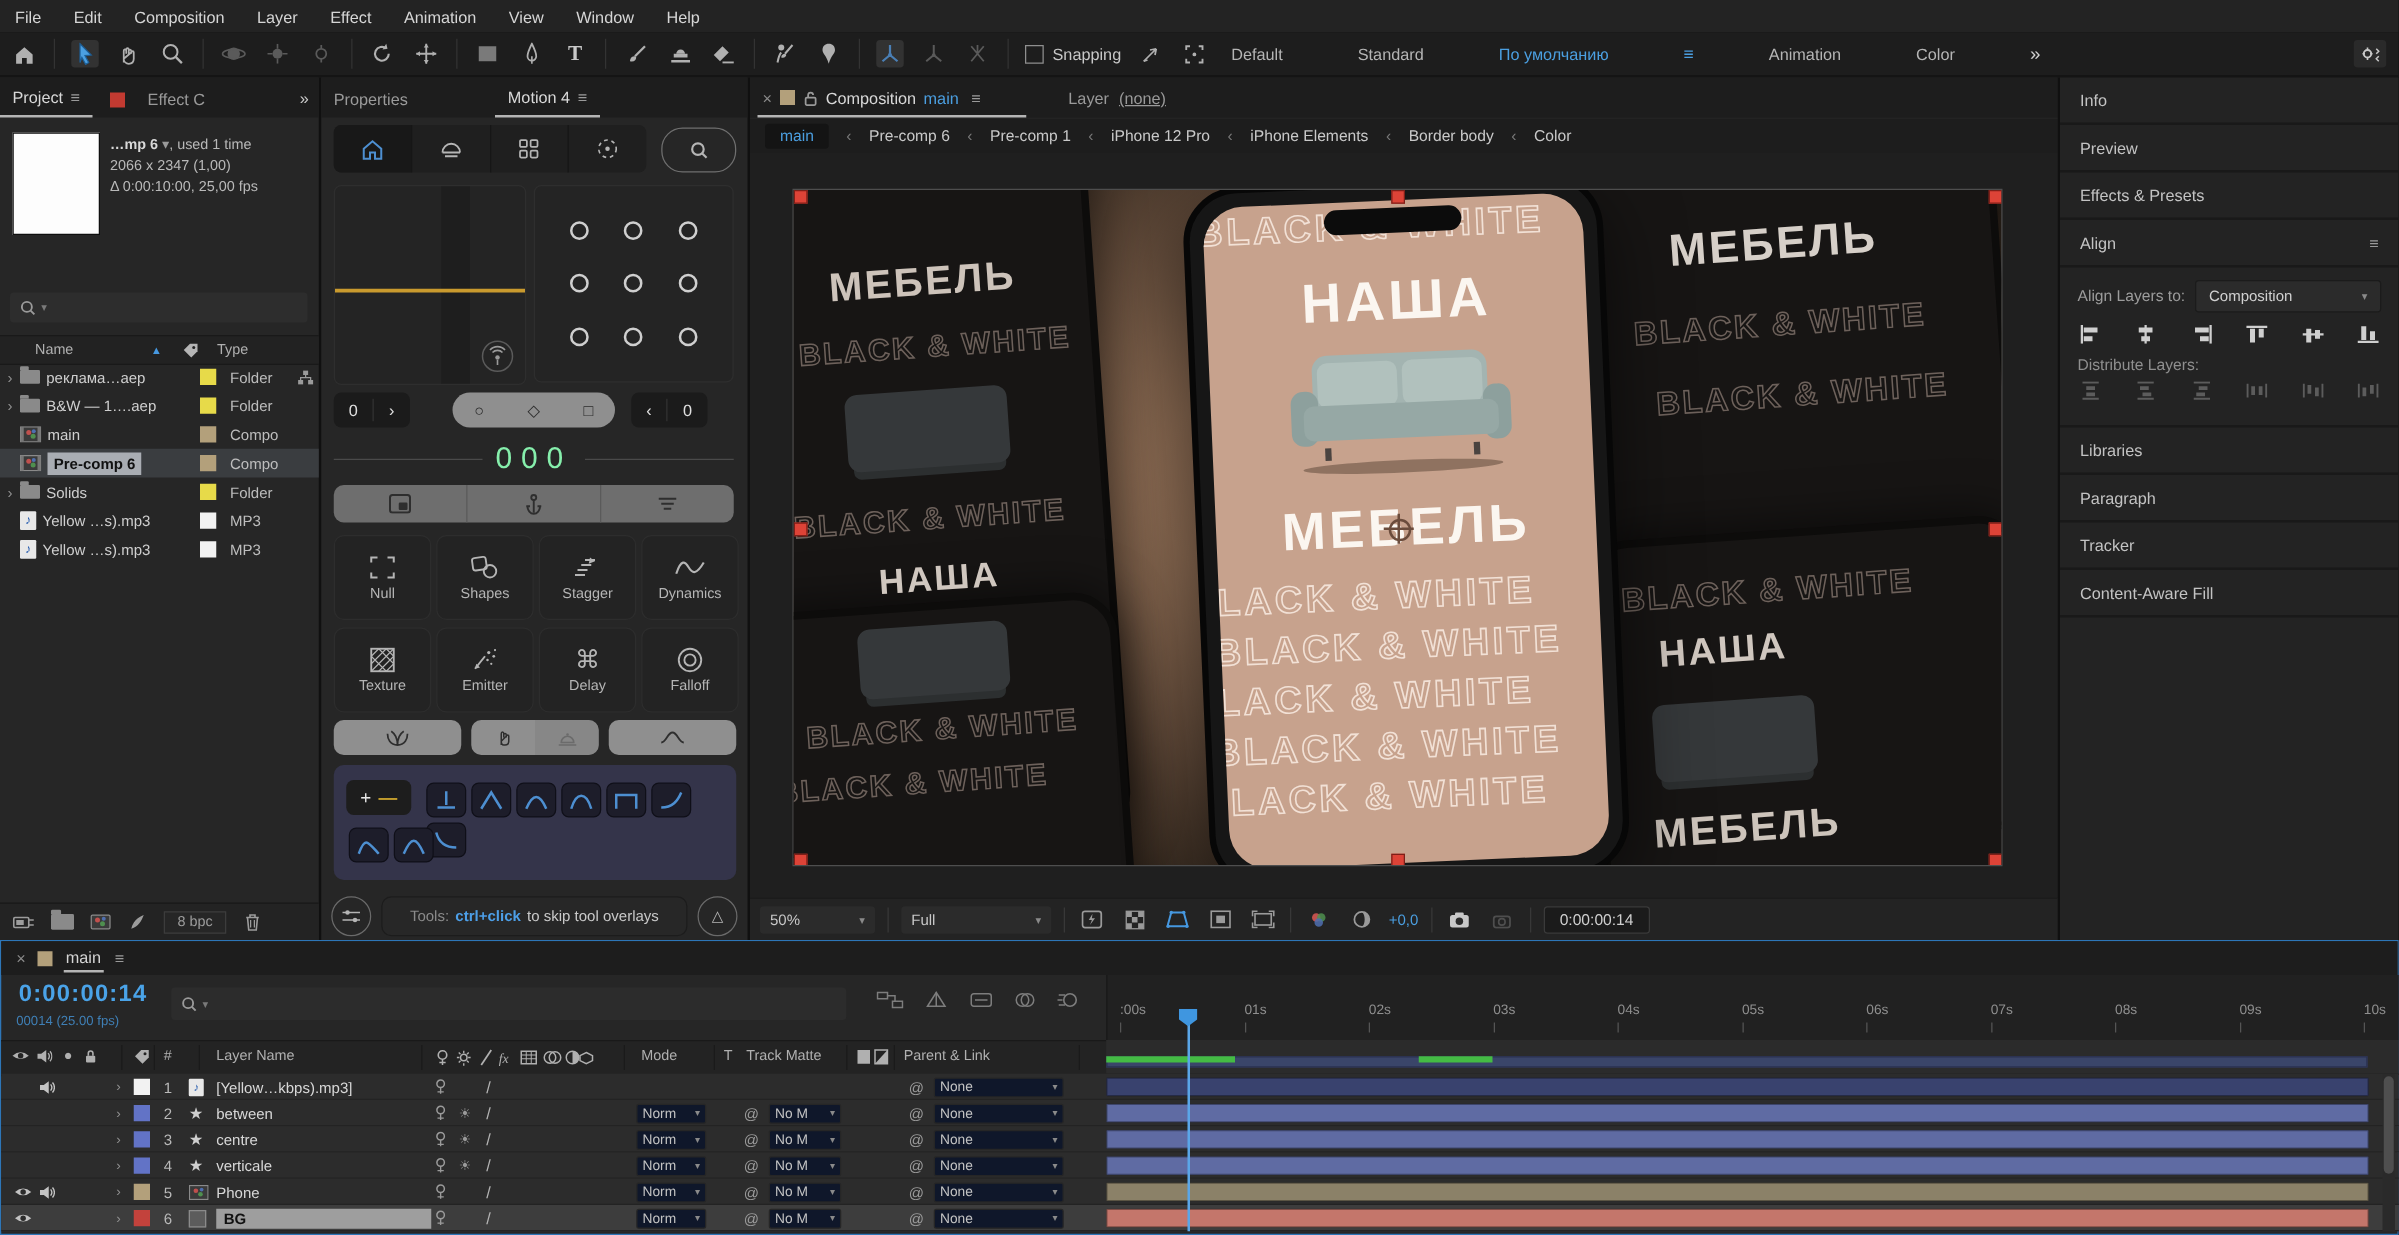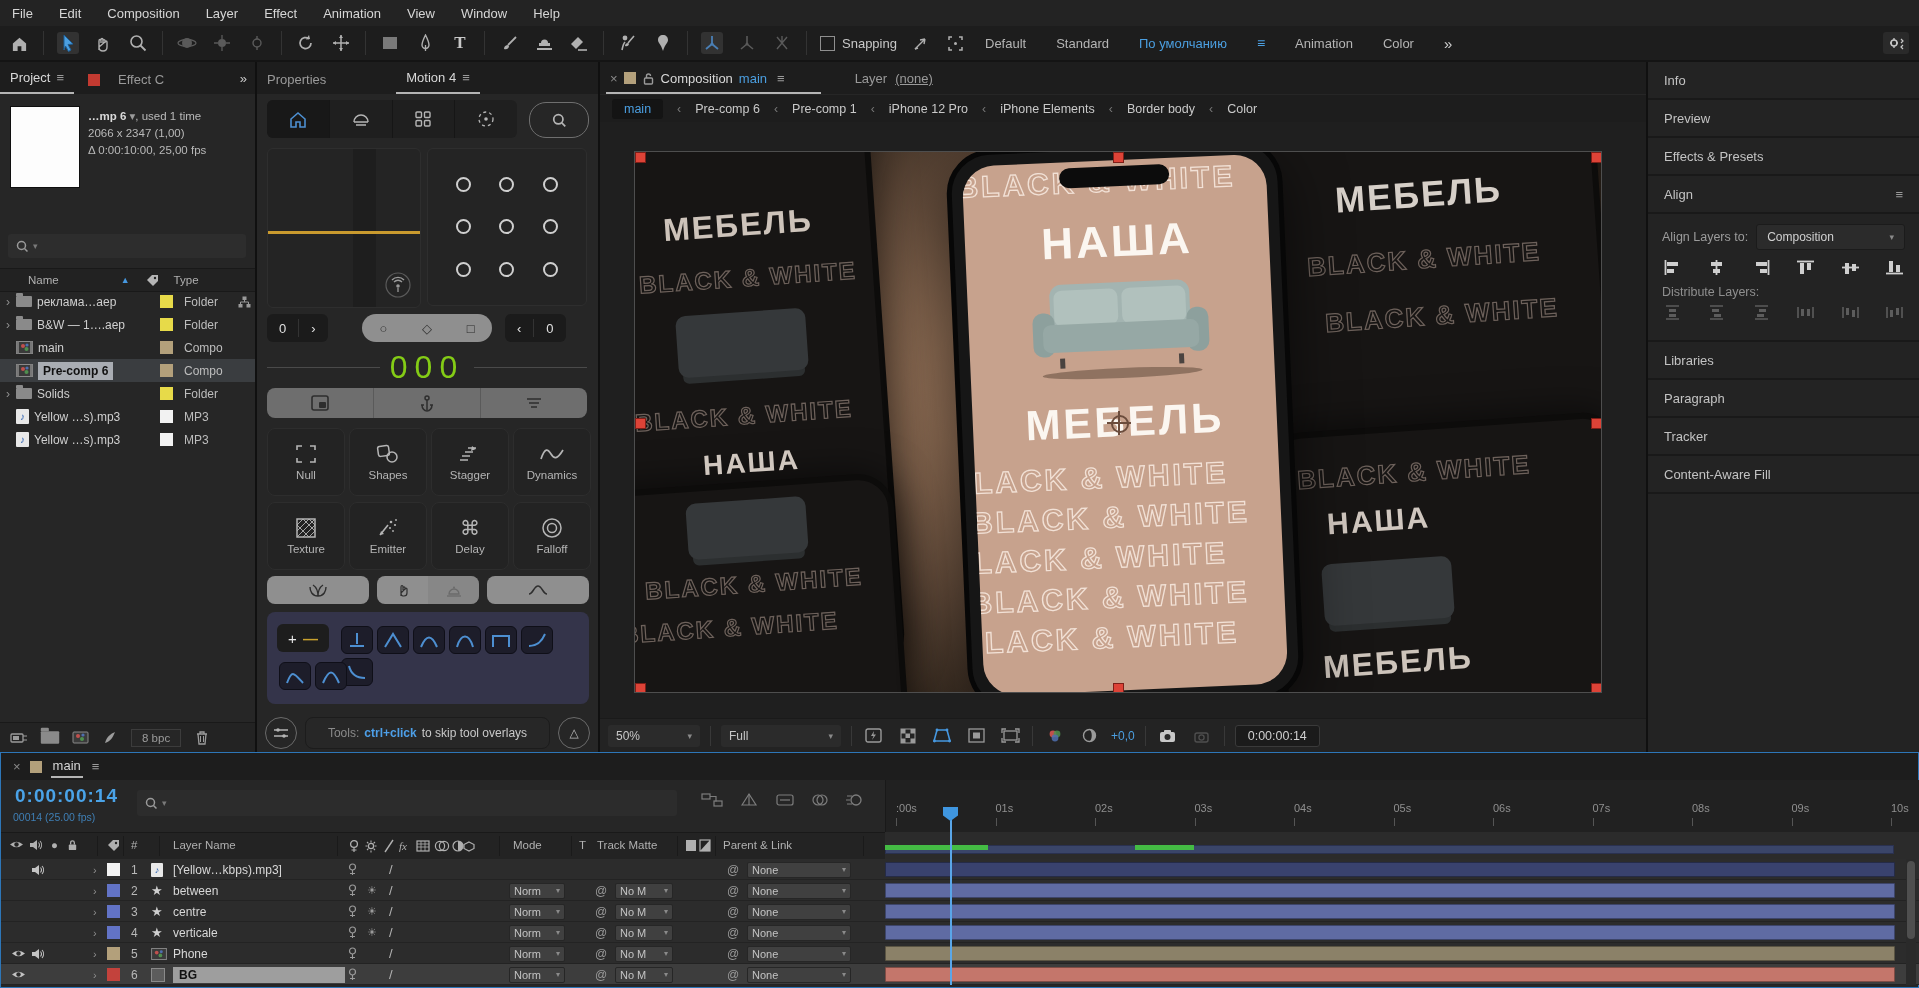--- a/index.html
+++ b/index.html
@@ -9,21 +9,21 @@
   .abs{position:absolute;}
   svg{display:block;}
   
   #menu-bar{left:0;top:0;width:1919px;height:26px;background:#232323;display:flex;align-items:center;gap:26px;padding-left:12px;box-sizing:border-box;font-size:13px;color:#d6d6d6;}
   #menu-bar span{cursor:default;}
   #tool-bar{left:0;top:26px;width:1919px;height:36px;background:#1d1d1d;border-bottom:2px solid #141414;box-sizing:border-box;}
   #tools-left{position:absolute;left:8px;top:0;height:34px;display:flex;align-items:center;gap:13px;}
   .tsep{width:1px;height:24px;background:#333;}
   .ticon{width:22px;height:22px;display:flex;align-items:center;justify-content:center;}
   .ticon.active{background:#323232;border-radius:3px;}
-  #workspaces{position:absolute;left:985px;top:0;height:34px;display:flex;align-items:center;gap:30px;font-size:13px;color:#b5b5b5;}
+  #workspaces{position:absolute;left:985px;top:0;height:34px;display:flex;align-items:center;gap:60px;font-size:13px;color:#b5b5b5;}
   .ws.active{color:#4b9fe1;}
   #ws-menu{color:#4b9fe1;font-size:14px;}
   #ws-overflow{color:#d0d0d0;font-size:15px;letter-spacing:-2px;}
   #snapping-wrap{display:flex;align-items:center;gap:7px;color:#c8c8c8;font-size:13px;}
   #snap-box{width:13px;height:13px;border:1px solid #8f8f8f;background:#1d1d1d;}
   #ws-gear{position:absolute;right:10px;top:6px;width:26px;height:22px;background:#2a2a2a;border-radius:3px;display:flex;align-items:center;justify-content:center;}
   
   .panel{background:#262626;}
   .tabbar{height:32px;background:#1d1d1d;display:flex;align-items:flex-end;font-size:13px;color:#9a9a9a;}
   .tab{padding:0 10px 7px 10px;display:flex;align-items:center;gap:6px;}
@@ -62,21 +62,21 @@
   #mo-bcast{position:absolute;right:8px;bottom:8px;}
   #mo-anchorbox{left:170px;top:86px;width:160px;height:158px;background:#242424;border:1px solid #2e2e2e;border-radius:6px;display:grid;grid-template-columns:repeat(3,1fr);grid-template-rows:repeat(3,1fr);place-items:center;padding:14px;box-sizing:border-box;}
   .dot-radio{width:11px;height:11px;border:2.5px solid #cfcfcf;border-radius:50%;}
   #mo-steprow{left:10px;top:252px;width:320px;height:30px;}
   .stepper{position:absolute;height:28px;background:#1b1b1b;border-radius:6px;display:flex;align-items:center;color:#e0e0e0;font-size:13px;}
   .stepper .cell{padding:0 12px;}
   .stepper .div{width:1px;height:18px;background:#333;}
   #mo-shape-seg{position:absolute;left:95px;top:0;width:130px;height:28px;background:#8f8f8f;border-radius:14px;display:flex;align-items:center;justify-content:space-around;color:#2c2c2c;font-size:13px;}
   #mo-counter{left:10px;top:288px;width:320px;height:34px;display:flex;align-items:center;gap:10px;}
   #mo-counter .line{flex:1;height:1px;background:#4a4a4a;}
-  #mo-counter .digits{font-size:32px;color:#84cc16;letter-spacing:7px;}
+  #mo-counter .digits{font-size:24px;color:#86efac;letter-spacing:7px;}
   #mo-segbar{left:10px;top:326px;width:320px;height:30px;background:#6e6e6e;border-radius:8px;display:flex;}
   #mo-segbar .seg{flex:1;display:flex;align-items:center;justify-content:center;border-right:1px solid #5a5a5a;}
   #mo-segbar .seg:last-child{border-right:none;}
   #mo-tools{left:10px;top:366px;width:322px;}
   .mcard{position:absolute;width:76px;height:66px;background:#232323;border:1px solid #2d2d2d;border-radius:8px;display:flex;flex-direction:column;align-items:center;justify-content:center;gap:5px;}
   .mcard .mlabel{font-size:11.5px;color:#b5b5b5;}
   .mcard .mglyph{color:#b5b5b5;font-size:16px;height:20px;display:flex;align-items:center;}
   #mo-widebtns{left:10px;top:514px;width:322px;height:28px;display:flex;gap:8px;}
   .wbtn{flex:1;background:#8f8f8f;border-radius:8px;display:flex;align-items:center;justify-content:center;gap:0;color:#2c2c2c;}
   .wbtn .half{flex:1;display:flex;align-items:center;justify-content:center;height:100%;}
@@ -156,21 +156,21 @@
   .cache-seg{position:absolute;top:13px;height:5px;background:#44bb44;}
   #tl-rows{position:absolute;left:0;top:106px;width:1919px;height:126px;}
   .tl-row{position:absolute;left:0;width:1919px;height:21px;background:#2c2c2c;border-bottom:1px solid #232323;box-sizing:border-box;}
   .tl-row.sel{background:#3d3d3d;}
   .tl-row .cell{position:absolute;top:0;height:21px;display:flex;align-items:center;}
   .exp{color:#8f8f8f;font-size:11px;}
   .lbl{width:13px;height:13px;display:inline-block;}
   .num{color:#b9b9b9;font-size:12px;}
   .lname{color:#d8d8d8;font-size:12px;white-space:nowrap;}
   .lname.editing{background:#9e9e9e;color:#111;font-weight:bold;padding:1px 6px;min-width:160px;}
-  .dd-box{height:16px;background:#404040;border:1px solid #262626;border-radius:2px;color:#c3c3c3;font-size:11px;display:flex;align-items:center;justify-content:space-between;padding:0 4px;box-sizing:border-box;}
+  .dd-box{height:16px;background:#0f172a;border:1px solid #262626;border-radius:2px;color:#c3c3c3;font-size:11px;display:flex;align-items:center;justify-content:space-between;padding:0 4px;box-sizing:border-box;}
   .whip{color:#9a9a9a;font-size:12px;}
   .slash{color:#b5b5b5;font-size:13px;}
   .sun{color:#9a9a9a;font-size:11px;}
   .bar{position:absolute;left:884px;width:1010px;height:15px;top:3px;border-radius:1px;border:1px solid rgba(0,0,0,.35);box-sizing:border-box;}
   #cti-line{position:absolute;left:949px;top:66px;width:2px;height:166px;background:#5aa6e8;z-index:5;}
   #cti-head{position:absolute;left:942px;top:54px;width:15px;height:14px;background:#3f96e0;clip-path:polygon(0 0,100% 0,100% 60%,50% 100%,0 60%);z-index:6;}
   #tl-scroll{position:absolute;right:2px;top:106px;width:10px;height:126px;background:#2a2a2a;}
   #tl-scroll .thumb{position:absolute;left:1px;top:2px;width:8px;height:78px;background:#4f4f4f;border-radius:4px;}
   .mini-ic{opacity:.75;}
   .dim{opacity:.42;}

